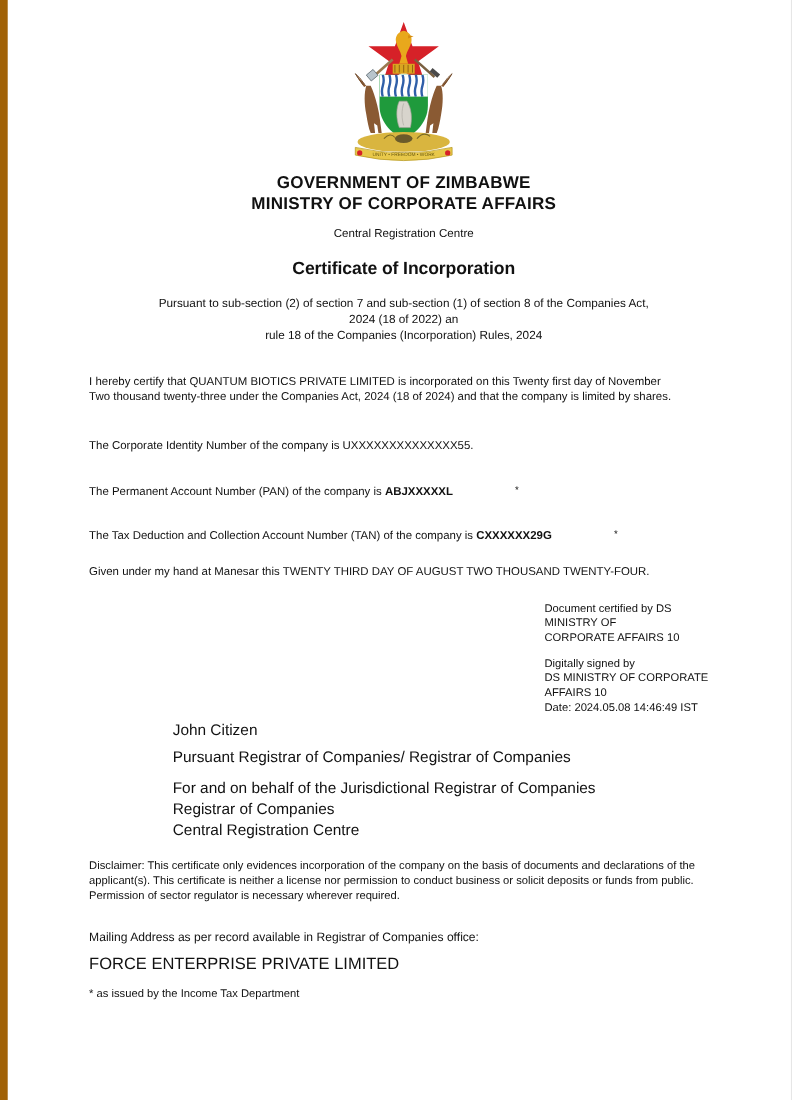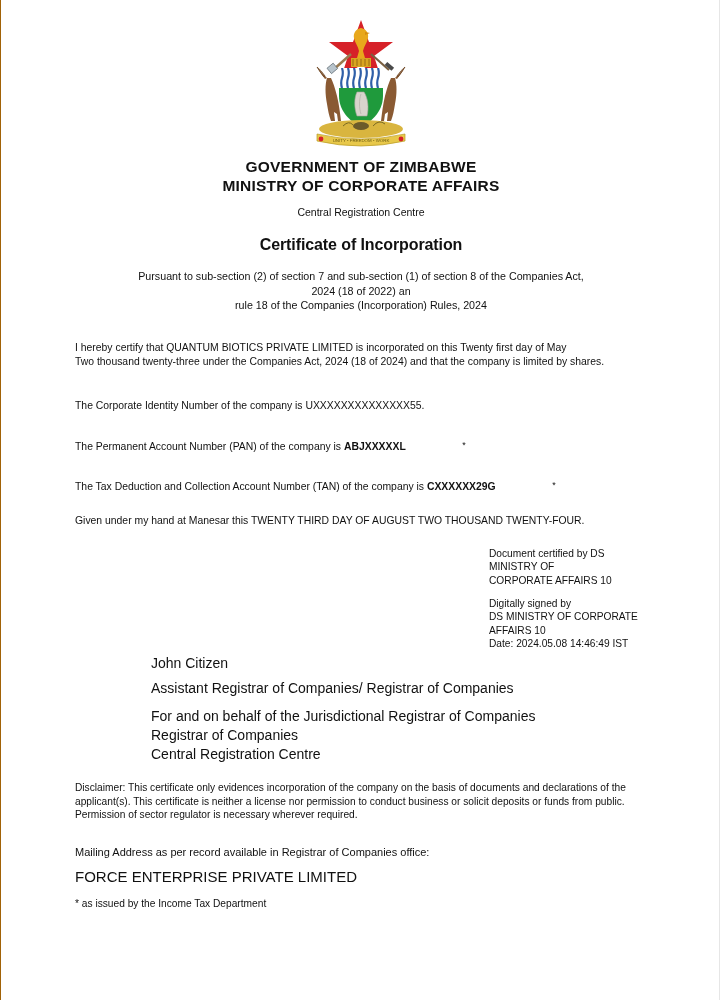--- a/index.html
+++ b/index.html
@@ -5,21 +5,21 @@
   html, body {
     margin: 0;
     padding: 0;
     background: #ffffff;
   }
   .page {
     position: relative;
     width: 720px;
     height: 1000px;
     background: #ffffff;
-    border-left: 1px solid #a16207;
+    border-left: 7px solid #a16207;
     border-right: 1px solid #e6e6e6;
     box-sizing: border-box;
     font-family: "Liberation Sans", sans-serif;
     color: #111111;
     overflow: hidden;
   }
 
   
   .emblem-wrap {
     position: absolute;
@@ -253,21 +253,21 @@
 
   <div class="cert-title">Certificate of Incorporation</div>
 
   <div class="pursuant">
     <div>Pursuant to sub-section (2) of section 7 and sub-section (1) of section 8 of the Companies Act,</div>
     <div>2024 (18 of 2022) an</div>
     <div>rule 18 of the Companies (Incorporation) Rules, 2024</div>
   </div>
 
   <div class="body-block p-certify">
-    <div>I hereby certify that QUANTUM BIOTICS PRIVATE LIMITED is incorporated on this Twenty first day of May</div>
+    <div>I hereby certify that QUANTUM BIOTICS PRIVATE LIMITED is incorporated on this Twenty first day of November</div>
     <div>Two thousand twenty-three under the Companies Act, 2024 (18 of 2024) and that the company is limited by shares.</div>
   </div>
 
   <div class="body-block p-cin">The Corporate Identity Number of the company is UXXXXXXXXXXXXXX55.</div>
 
   <div class="body-block p-pan">
     <span>The Permanent Account Number (PAN) of the company is </span><span class="mono-val">ABJXXXXXL</span><span class="ast">*</span>
   </div>
 
   <div class="body-block p-tan">
@@ -283,21 +283,21 @@
   </div>
 
   <div class="signed-by">
     <div>Digitally signed by</div>
     <div>DS MINISTRY OF CORPORATE</div>
     <div>AFFAIRS 10</div>
     <div>Date: 2024.05.08 14:46:49 IST</div>
   </div>
 
   <div class="right-line r-name">John Citizen</div>
-  <div class="right-line r-asst">Assistant Registrar of Companies/ Registrar of Companies</div>
+  <div class="right-line r-asst">Pursuant Registrar of Companies/ Registrar of Companies</div>
   <div class="right-line r-behalf">For and on behalf of the Jurisdictional Registrar of Companies</div>
   <div class="right-line r-registrar">Registrar of Companies</div>
   <div class="right-line r-crc">Central Registration Centre</div>
 
   <div class="disclaimer">Disclaimer: This certificate only evidences incorporation of the company on the basis of documents and declarations of the applicant(s). This certificate is neither a license nor permission to conduct business or solicit deposits or funds from public. Permission of sector regulator is necessary wherever required.</div>
   <div class="mailing-head">Mailing Address as per record available in Registrar of Companies office:</div>
   <div class="mailing-name">FORCE ENTERPRISE PRIVATE LIMITED</div>
   <div class="footnote">* as issued by the Income Tax Department</div>
 
 </div>

